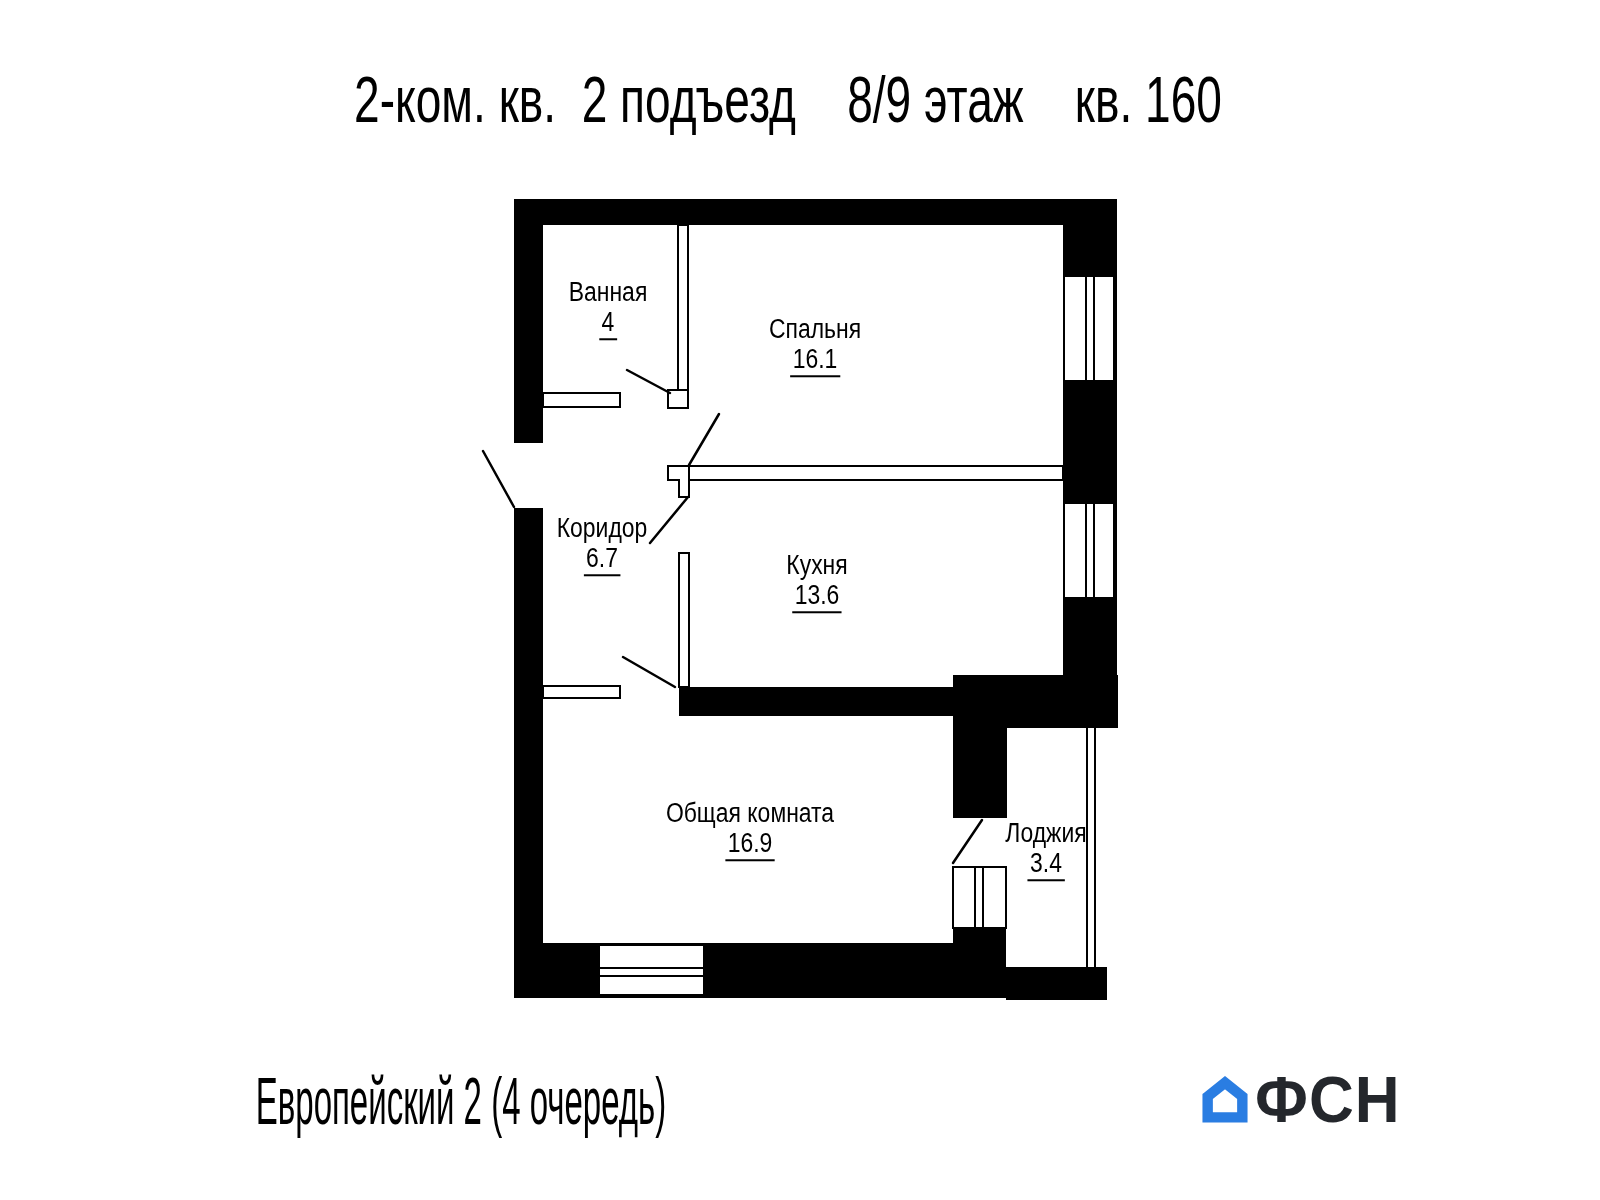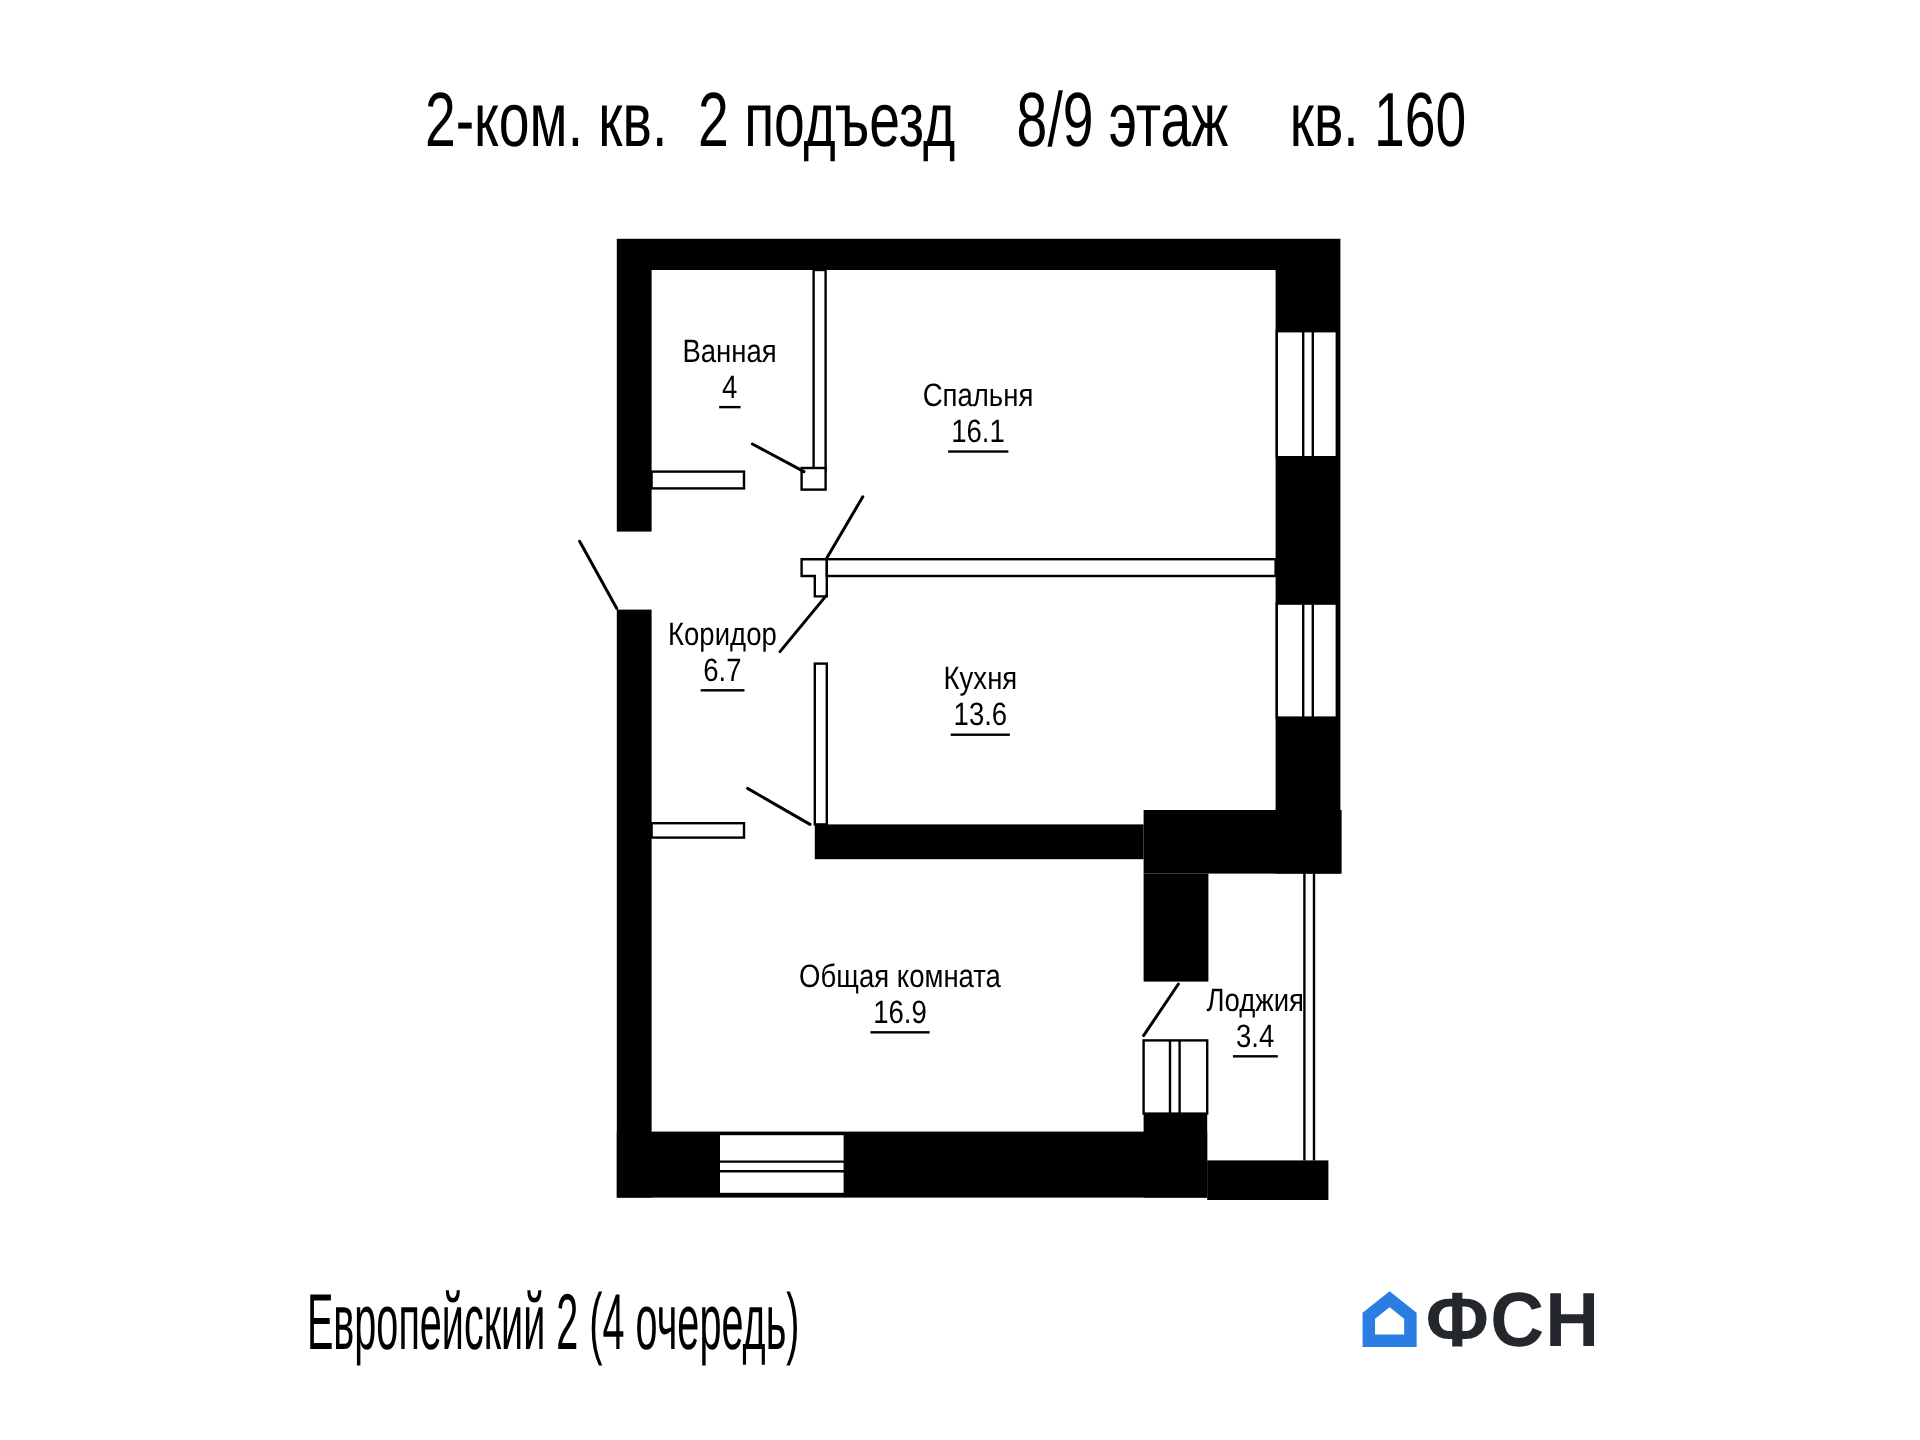--- a/index.html
+++ b/index.html
@@ -32,21 +32,21 @@
   .room-label .room-area{
     border-bottom:2px solid #000;
     padding:0 3px 1px 3px;
   }
   
   #project-name{
     left:461px;top:1101px;
     font-size:66px;white-space:pre;
     transform:translate(-50%,-50%) scaleX(0.50);
   }
-  #company-logo{left:1132px;top:1074px;width:210px;height:54px;}
+  #company-logo{left:1199px;top:1074px;width:210px;height:54px;}
   #house-icon{position:absolute;left:0;top:0;width:52px;height:52px;}
   #logo-text{
     position:absolute;left:56px;top:26px;
     font-size:64px;font-weight:700;
     transform:translateY(-50%) scaleX(0.97);
     transform-origin:0 50%;
     letter-spacing:1px;
   }
 </style>
 </head>

